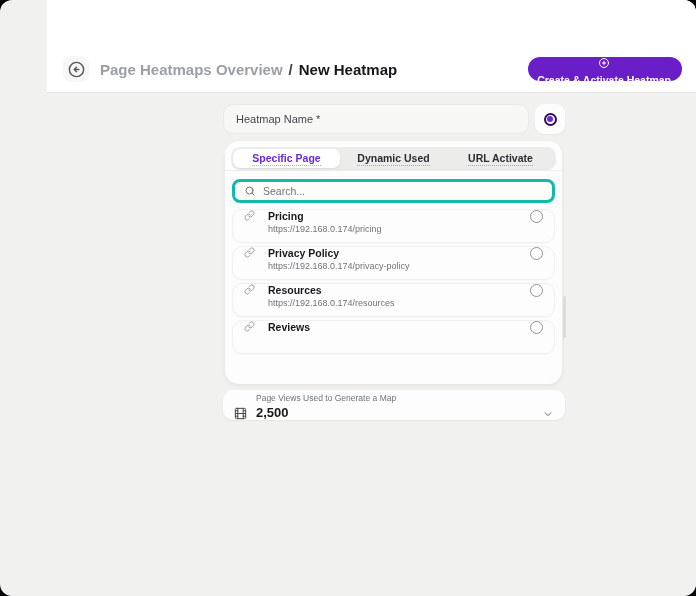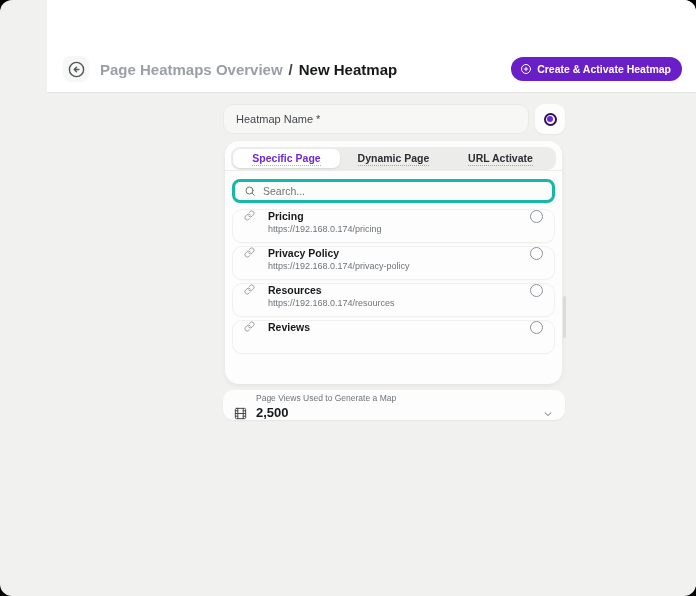--- a/index.html
+++ b/index.html
@@ -14,21 +14,21 @@
   .back-btn { width:26px; height:26px; border-radius:8px; background:#f7f7f6;
               display:flex; align-items:center; justify-content:center; color:#53575c;
               border:none; cursor:pointer; flex:0 0 auto; }
   .breadcrumb { display:flex; align-items:baseline; margin-left:11px; font-size:15px; white-space:nowrap; }
   .crumb-parent { color:#9b9fa5; font-weight:600; cursor:pointer; }
   .crumb-sep { color:#3d4045; font-weight:600; margin:0 6px; }
   .crumb-current { color:#16181a; font-weight:700; }
   .create-btn { margin-left:auto; height:24px; border:none; cursor:pointer;
                 background:#6a1ec8; color:#fff; border-radius:12px;
                 display:flex; align-items:center; gap:5px; padding:0 11px 0 9px;
-                font-size:10.5px; font-weight:700; font-family:inherit; }
+                font-size:10.5px; font-weight:700; font-family:inherit;flex-direction:column; }
 
   
   .body { position:relative; height:494px; background:#f1f1f0; }
   .form-col { position:absolute; left:176px; top:11px; width:342px; }
 
   .name-row { display:flex; gap:6px; height:30px; }
   .name-input { flex:1; background:#f7f7f6; border:1px solid #e9e9e8; border-radius:10px;
                 padding:0 12px; font-size:11px; color:#2b2f33; font-family:inherit; outline:none; }
   .name-input::placeholder { color:#43474c; }
   .radio-box { width:30px; background:#fdfdfd; border-radius:9px; display:flex;
@@ -130,21 +130,21 @@
         </div>
       </div>
 
       <div class="main-card">
 
         <div class="tabs">
           <div class="tab active">
             <span class="tab-label">Specific Page</span>
           </div>
           <div class="tab">
-            <span class="tab-label">Dynamic Page</span>
+            <span class="tab-label">Dynamic Used</span>
           </div>
           <div class="tab">
             <span class="tab-label">URL Activate</span>
           </div>
         </div>
 
 
         <div class="divider"></div>
 
         <div class="search">

